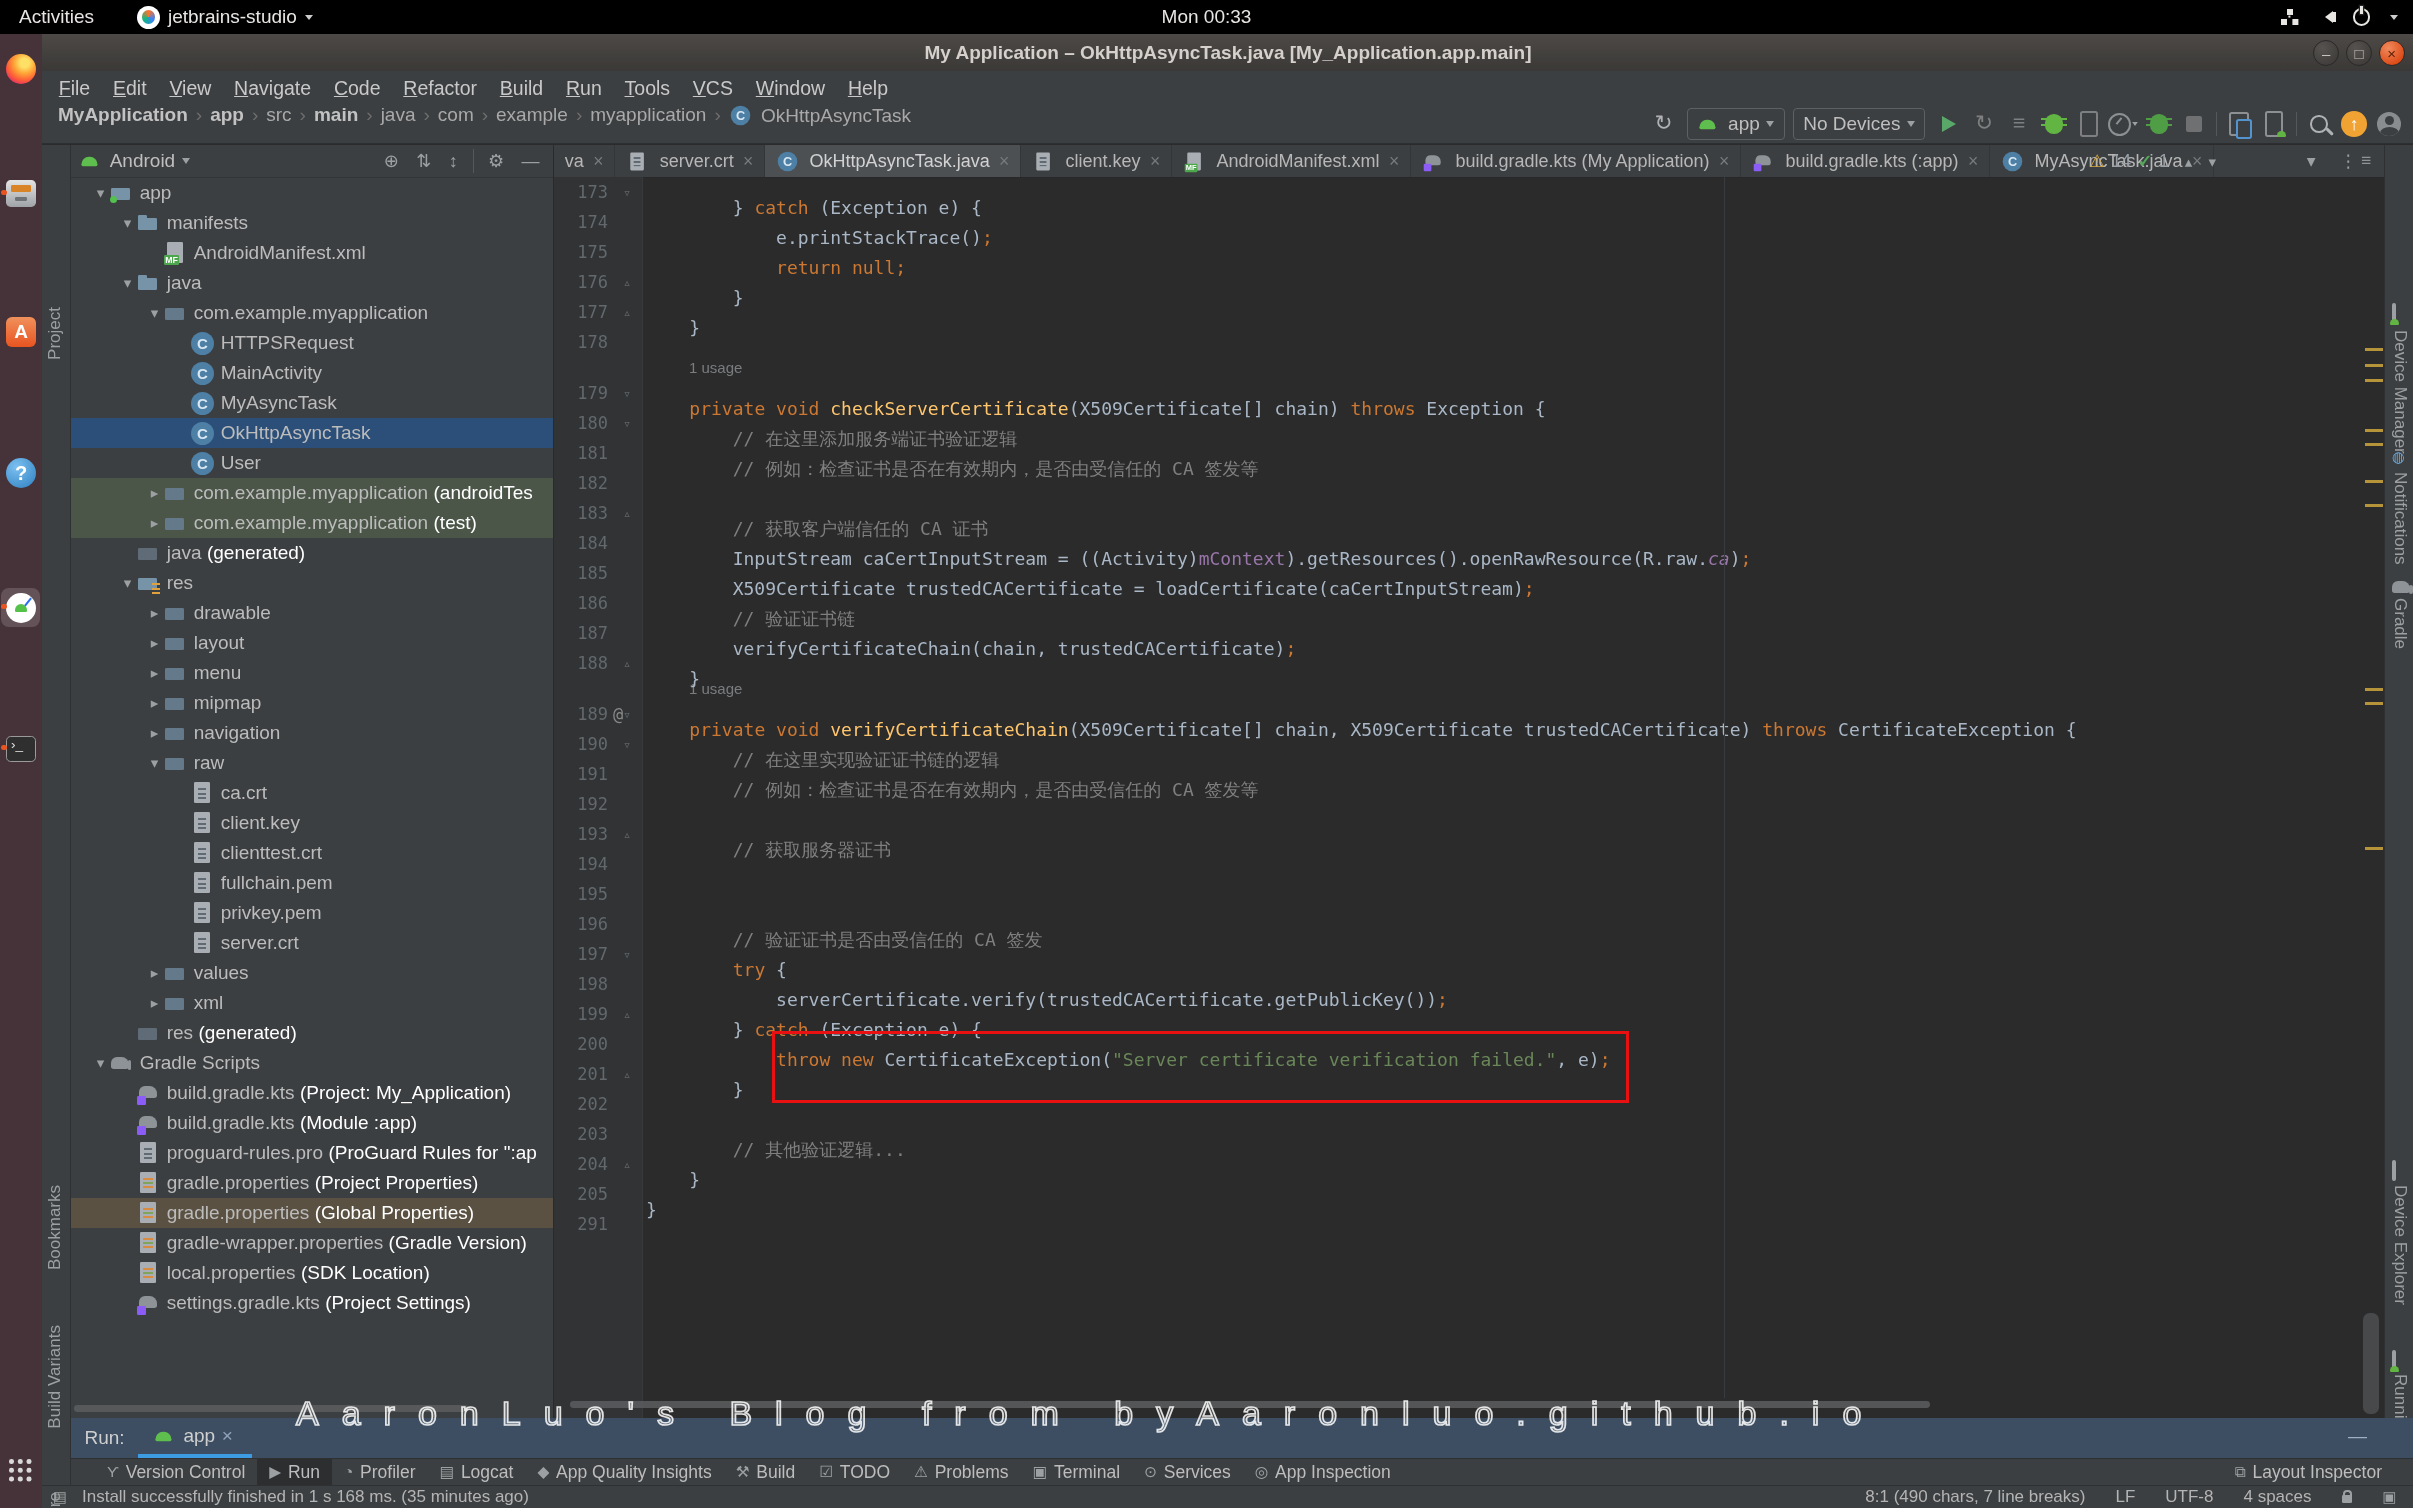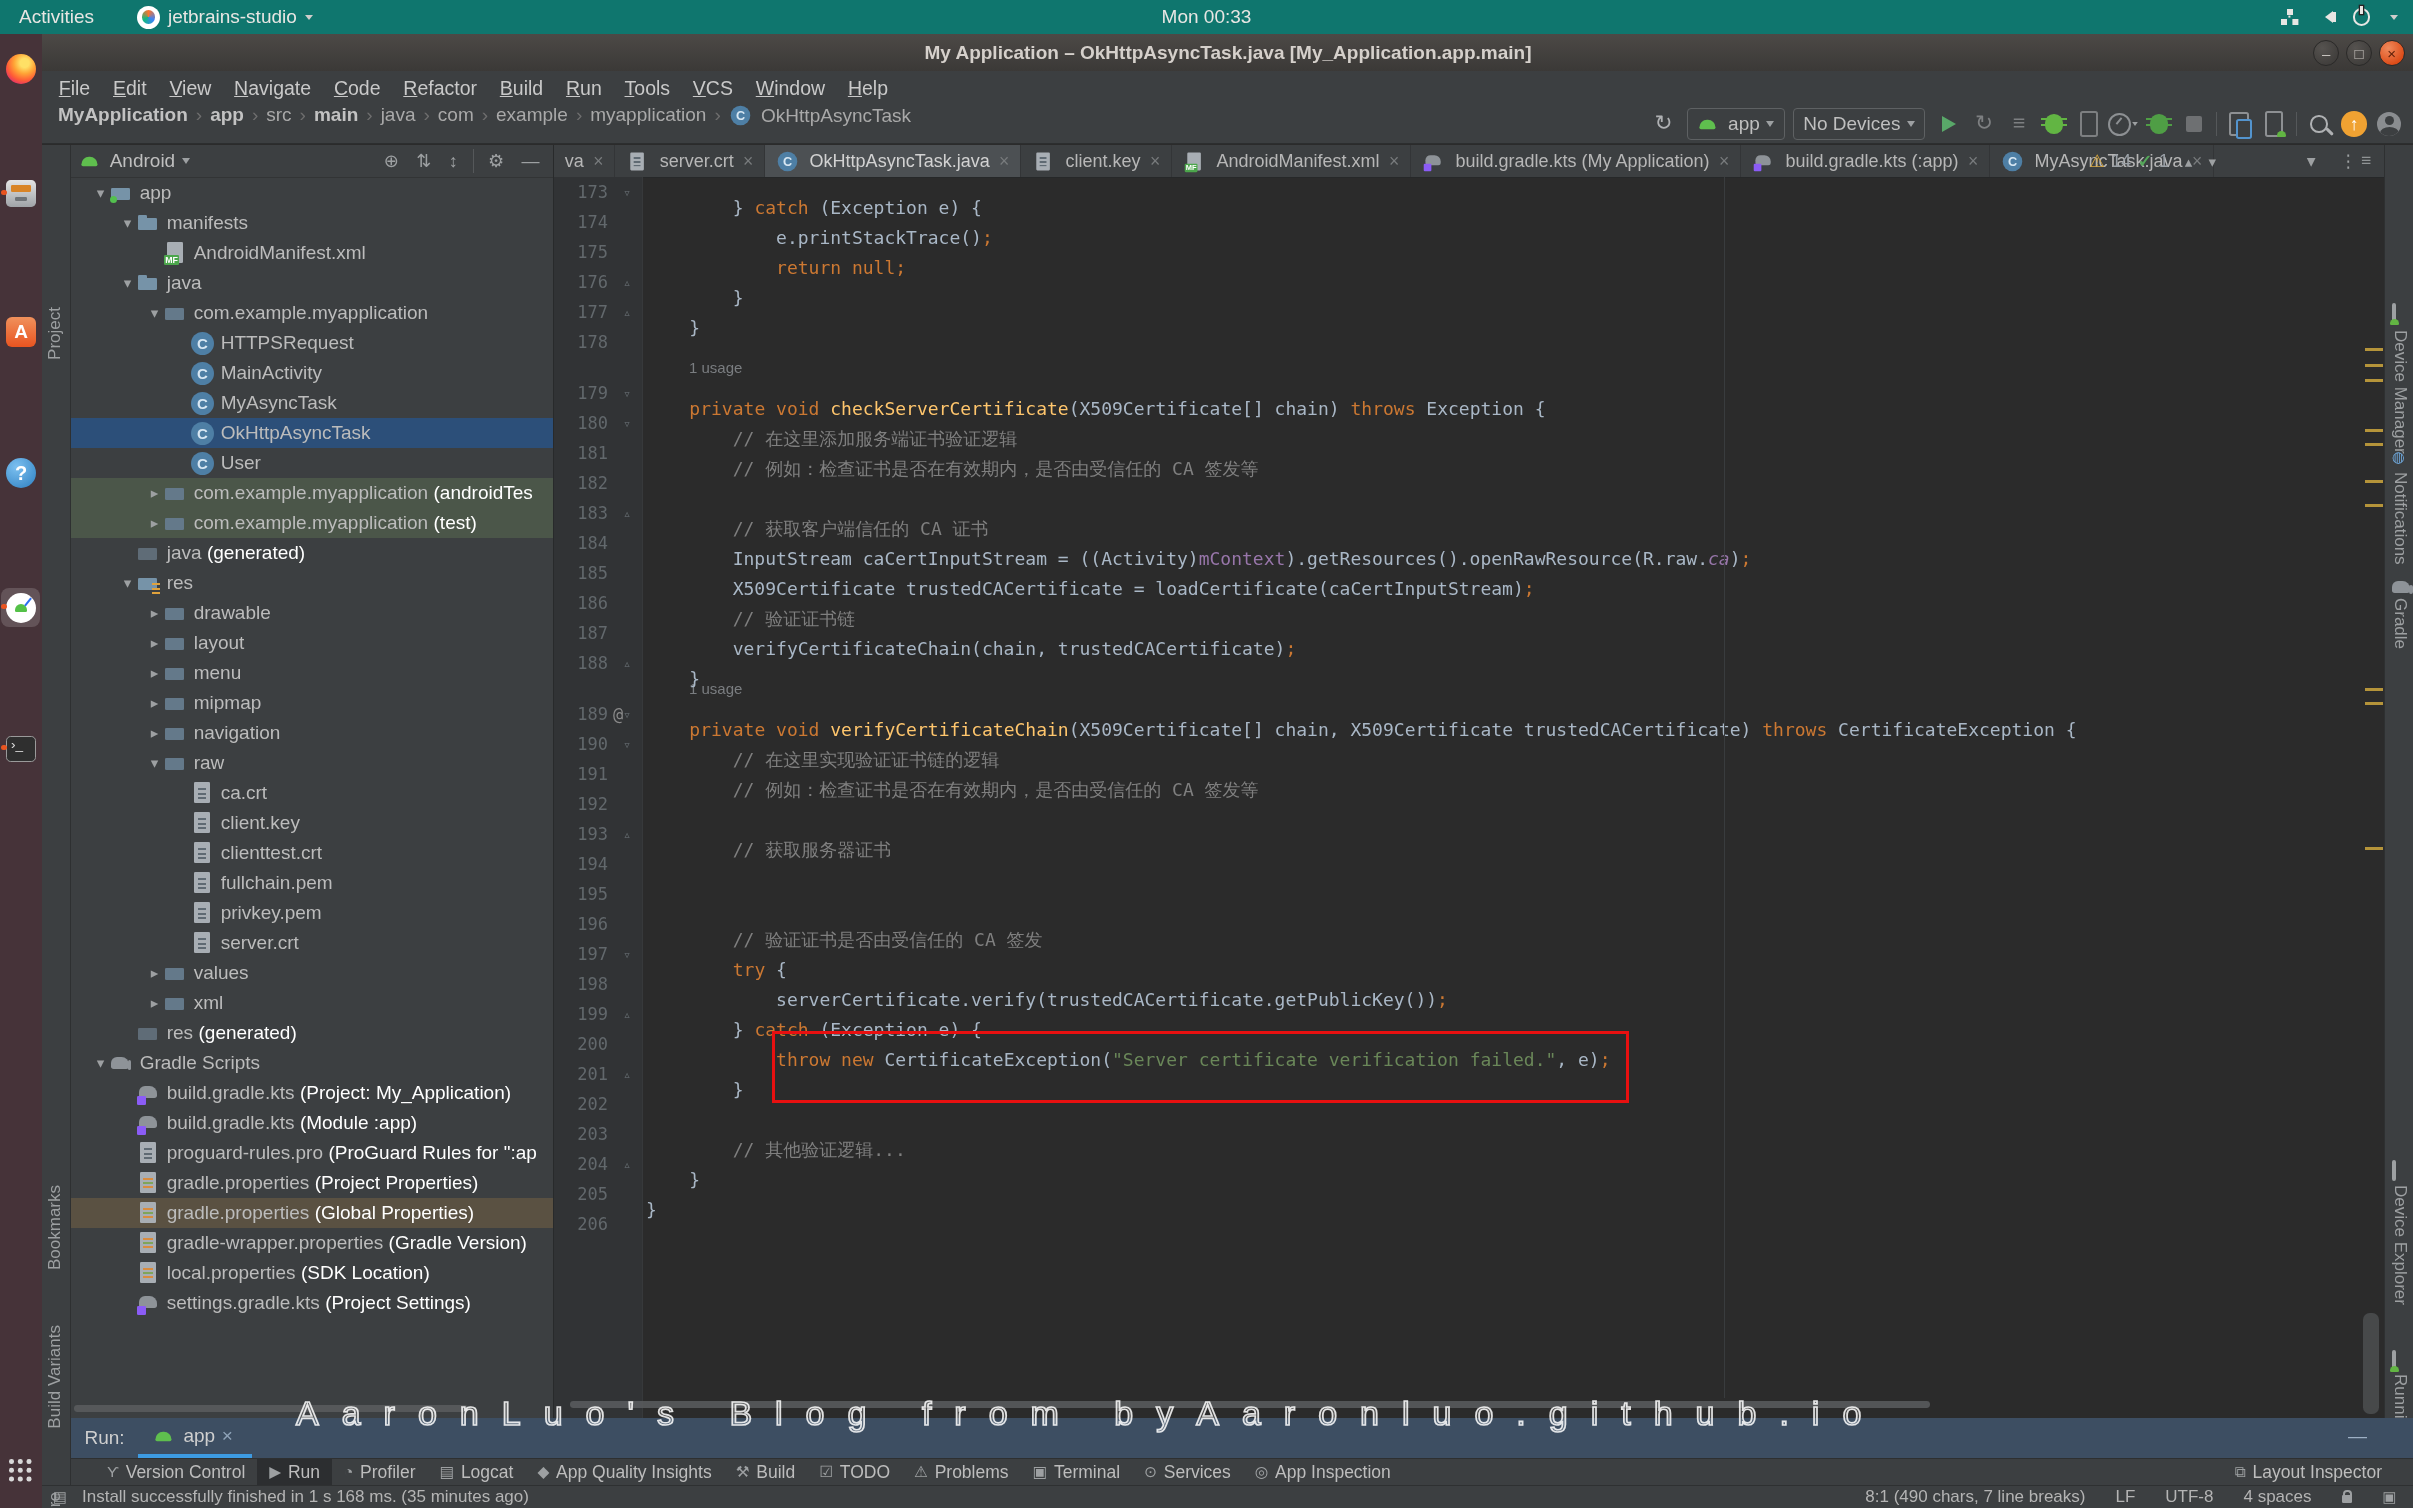--- a/index.html
+++ b/index.html
@@ -1,18 +1,18 @@
 <!DOCTYPE html>
 <html style="font-size:10.8px"><head>
 <meta charset="utf-8">
 <style>
   html,body{margin:0;padding:0;width:2413px;height:1508px;background:#2B2B2B;
     font-family:"Liberation Sans",sans-serif;overflow:hidden;position:relative}
   
-  #topbar{position:absolute;left:0;top:0;width:2413px;height:34px;background:#0f766e;
+  #topbar{position:absolute;left:0;top:0;width:2413px;height:34px;background:#000000;
     color:#E8E6E3;font-size:19px;display:flex;align-items:center;z-index:60}
   #activities{margin-left:19px}
   #appmenu{margin-left:43px;display:flex;align-items:center;gap:8px}
   .jb{width:23px;height:23px;background:#fff;border-radius:50%;position:relative}
   .jb::before{content:"";position:absolute;inset:4.7px;border-radius:50%;
     background:conic-gradient(#F9742E,#3B82F6,#10B981,#F9742E)}
   #clock{position:absolute;left:50%;transform:translateX(-50%)}
   #sysicons{position:absolute;right:15px;display:flex;gap:20px;align-items:center;height:34px}
   .i-net{width:17.5px;height:16px;position:relative}
   .i-net::before{content:"";position:absolute;left:6px;top:0;width:6px;height:6px;background:#E8E6E3}
@@ -674,21 +674,21 @@
       <div class="crow"><span class="lnum">196</span><span class="ctext"><span class="d">        </span><span class="c">// 验证证书是否由受信任的 CA 签发</span></span></div>
       <div class="crow"><span class="lnum">197</span><span class="fold">▿</span><span class="ctext"><span class="d">        </span><span class="k">try</span><span class="d"> {</span></span></div>
       <div class="crow"><span class="lnum">198</span><span class="ctext"><span class="d">            serverCertificate.verify(trustedCACertificate.getPublicKey())</span><span class="k">;</span></span></div>
       <div class="crow"><span class="lnum">199</span><span class="fold">▵</span><span class="ctext"><span class="d">        } </span><span class="k">catch</span><span class="d"> (Exception e) {</span></span></div>
       <div class="crow"><span class="lnum">200</span><span class="ctext"><span class="d">            </span><span class="k">throw</span><span class="d"> </span><span class="k">new</span><span class="d"> CertificateException(</span><span class="s">"Server certificate verification failed."</span><span class="d">, e)</span><span class="k">;</span></span></div>
       <div class="crow"><span class="lnum">201</span><span class="fold">▵</span><span class="ctext"><span class="d">        }</span></span></div>
       <div class="crow"><span class="lnum">202</span><span class="ctext"></span></div>
       <div class="crow"><span class="lnum">203</span><span class="ctext"><span class="d">        </span><span class="c">// 其他验证逻辑...</span></span></div>
       <div class="crow"><span class="lnum">204</span><span class="fold">▵</span><span class="ctext"><span class="d">    }</span></span></div>
       <div class="crow"><span class="lnum">205</span><span class="ctext"><span class="d">}</span></span></div>
-      <div class="crow"><span class="lnum">206</span><span class="ctext"></span></div>
+      <div class="crow"><span class="lnum">291</span><span class="ctext"></span></div>
     </div>
   <div id="marginline"></div>
   <div id="redbox" style="left: 218px; top: 886px; width: 851px; height: 66px;"></div>
   <div id="stripemenu">≡</div>
   <div id="warnmarks">
       <div class="wmark" style="top: 203px;"></div>
       <div class="wmark" style="top: 219px;"></div>
       <div class="wmark" style="top: 234px;"></div>
       <div class="wmark" style="top: 284px;"></div>
       <div class="wmark" style="top: 298px;"></div>

